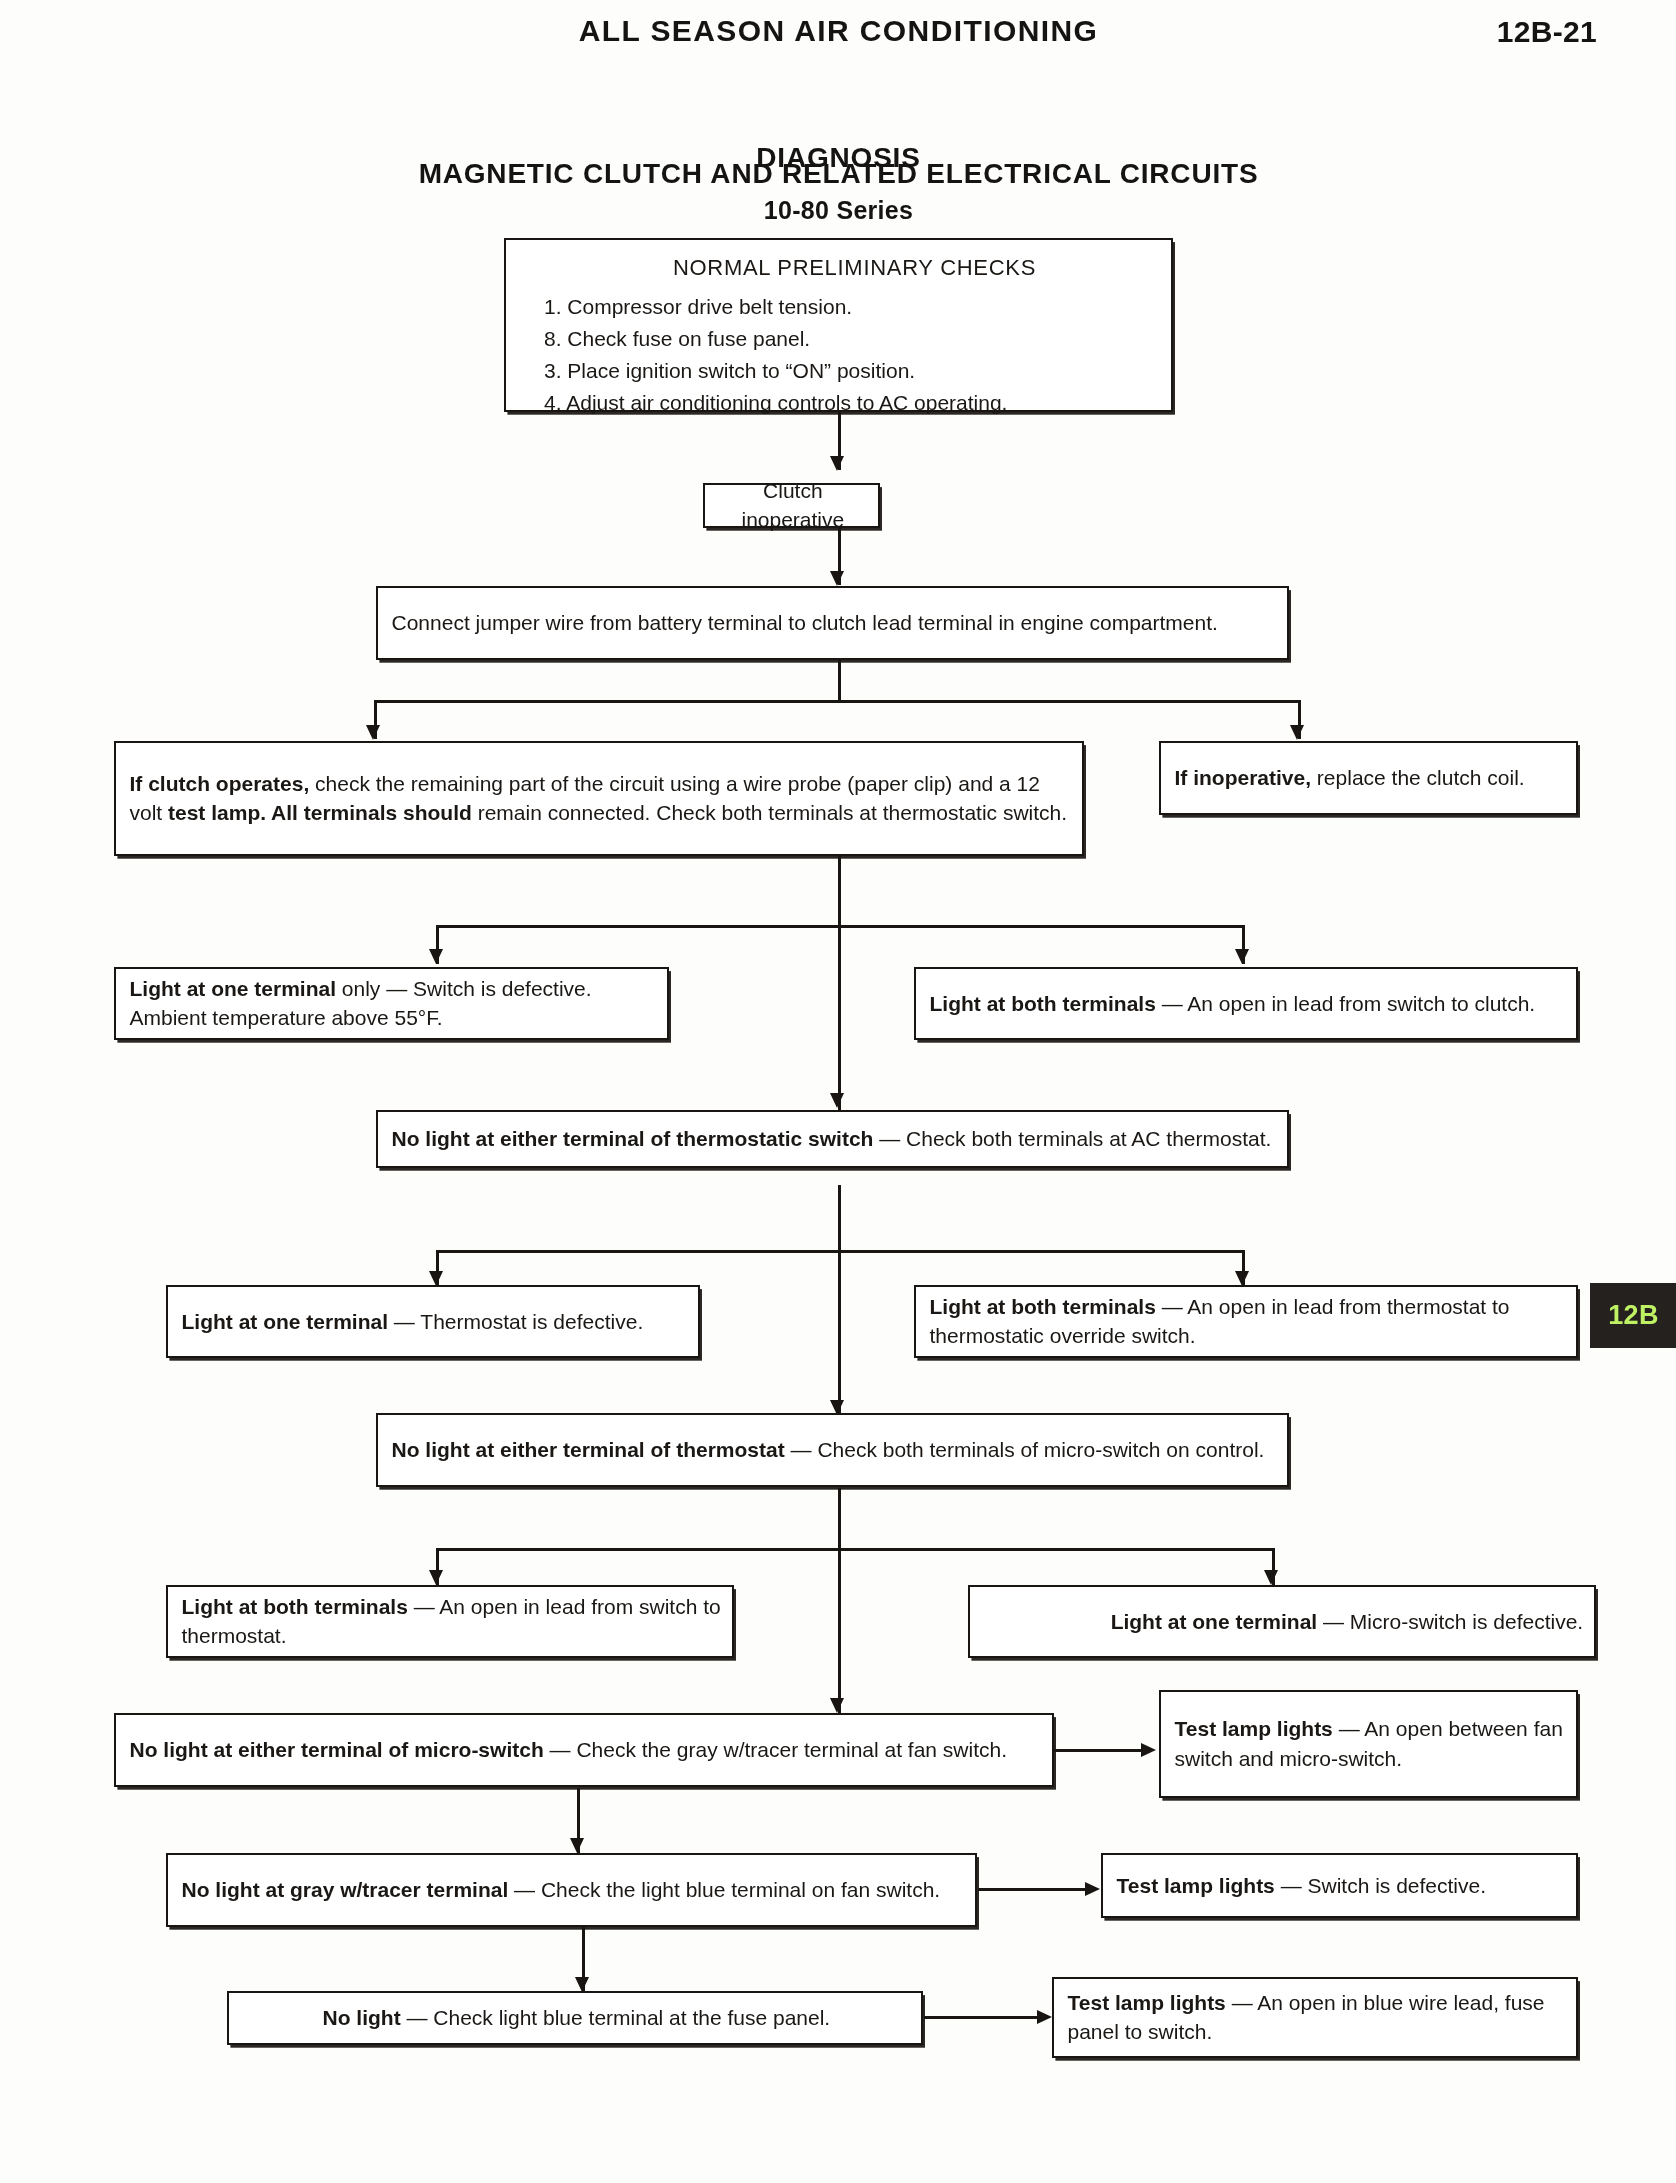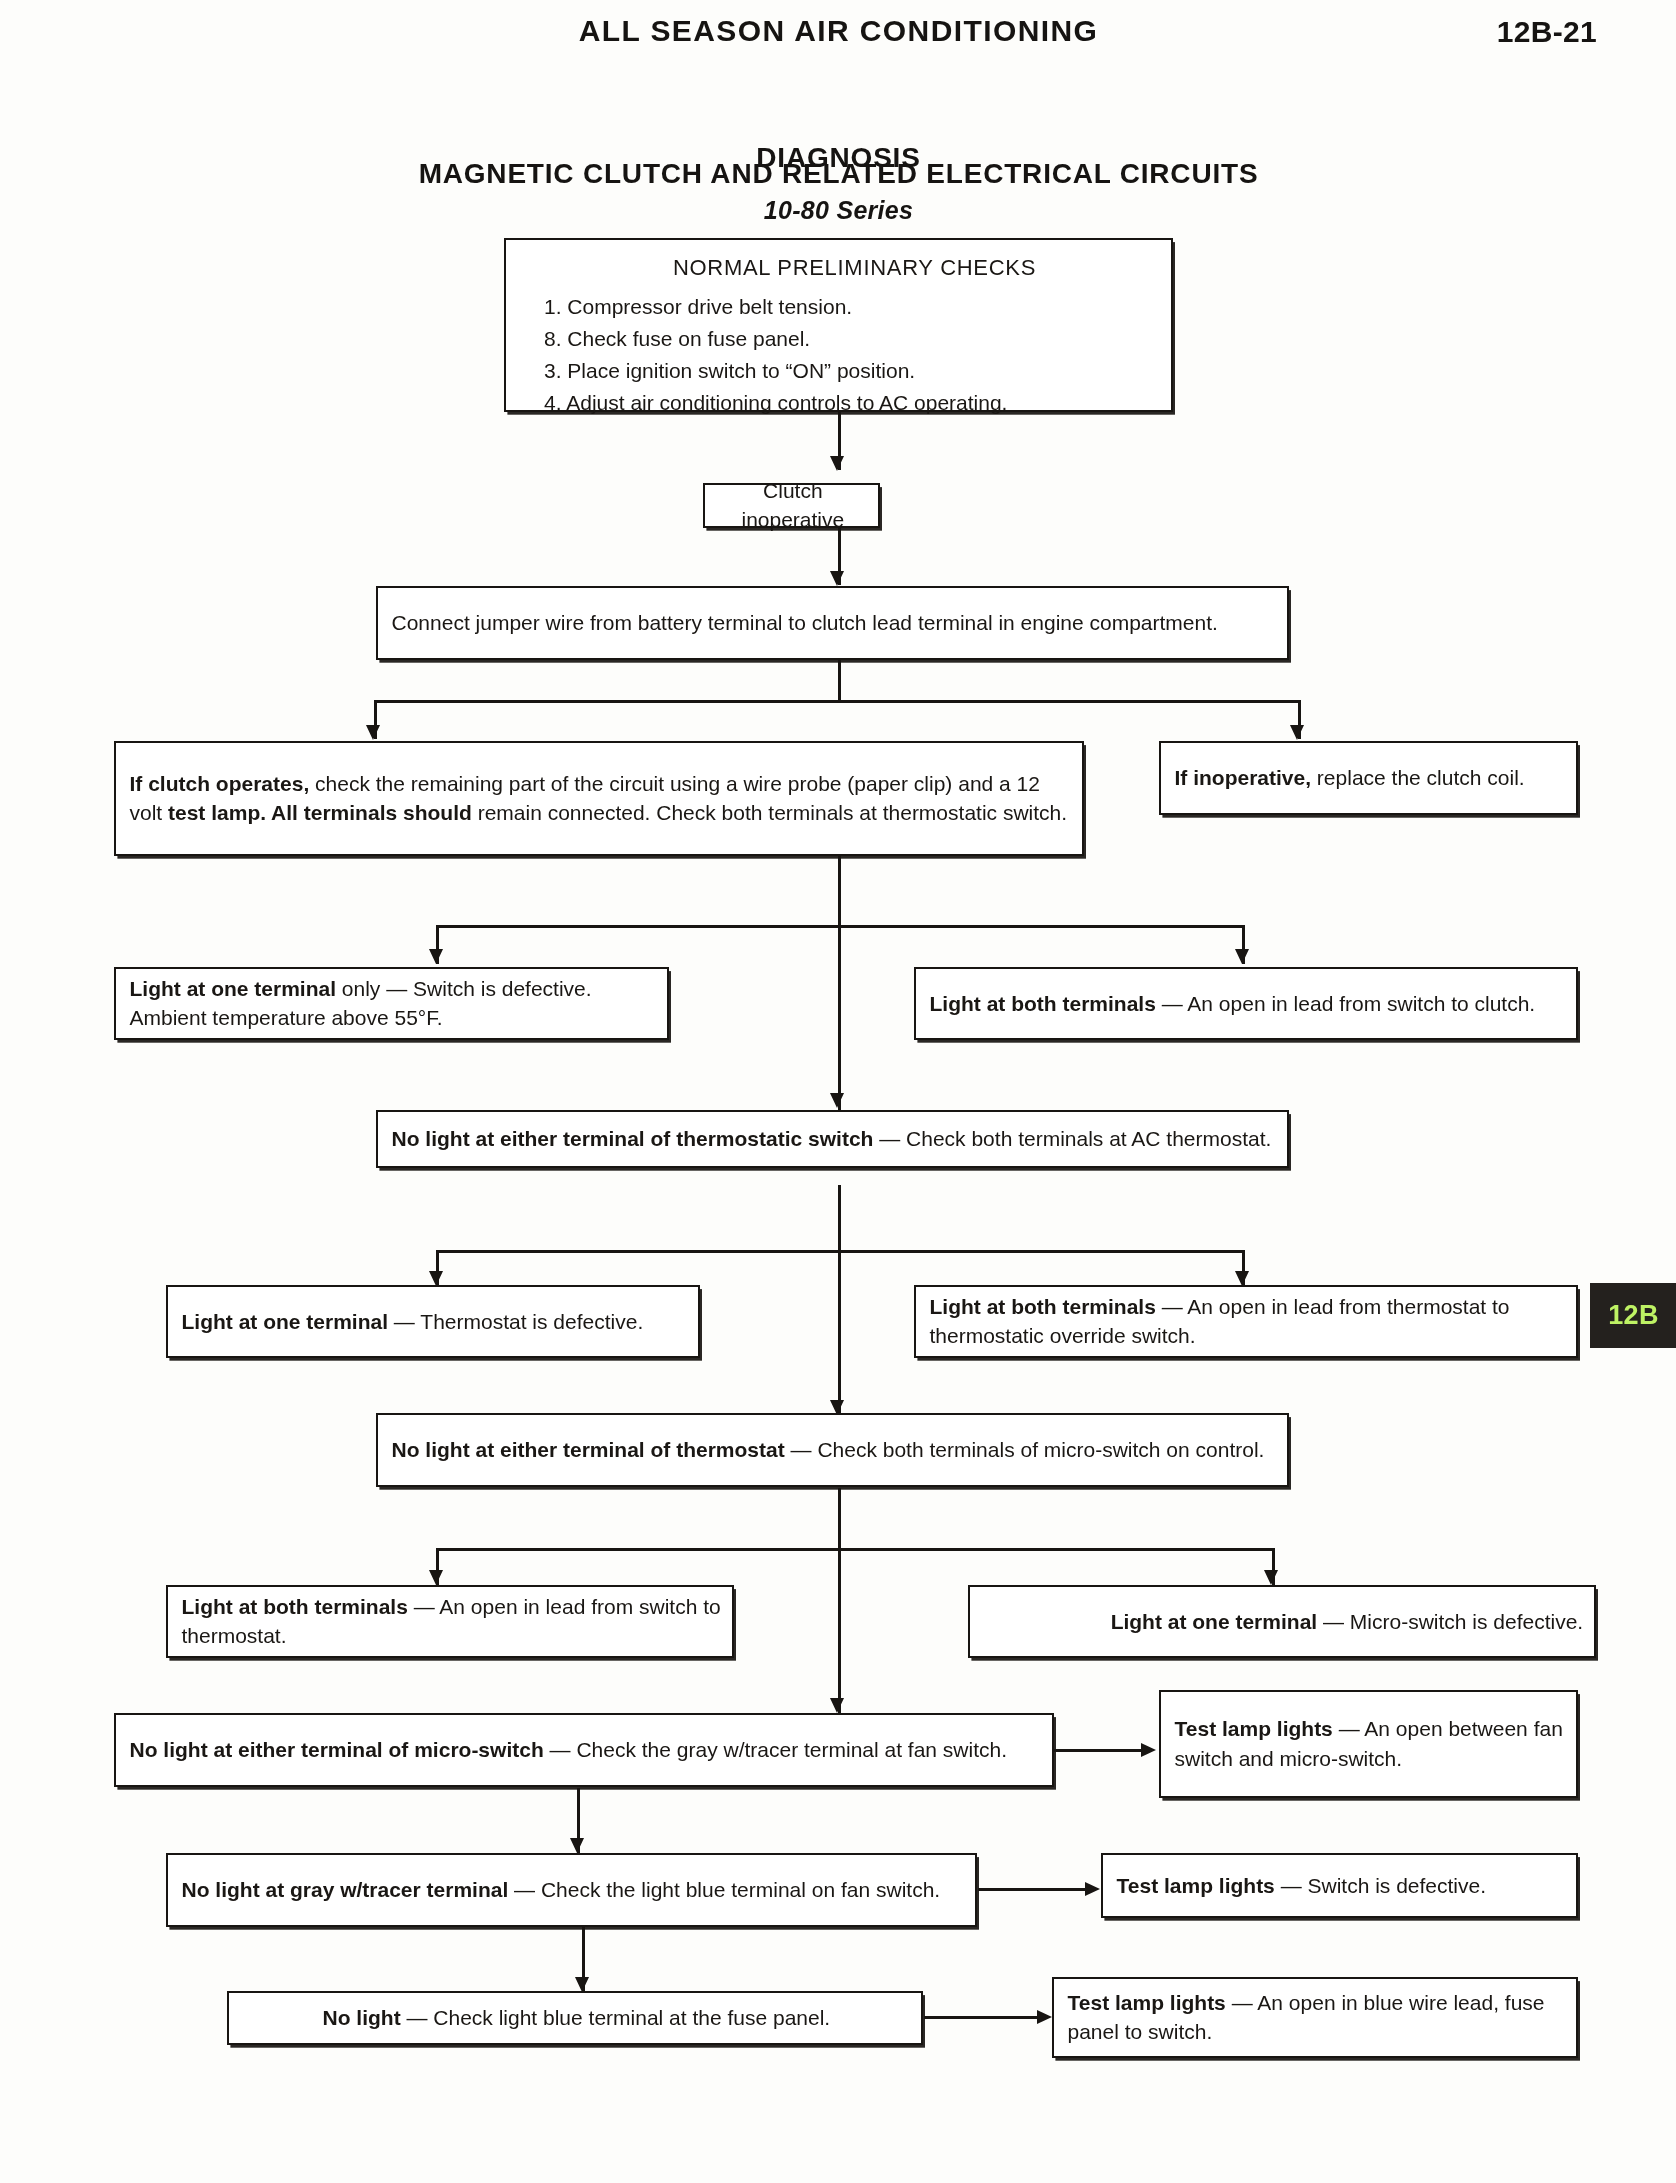--- a/index.html
+++ b/index.html
@@ -42,21 +42,21 @@
 
   
   .dtitle {
     position: absolute;
     left: 0; right: 0;
     text-align: center;
     color: #161412;
   }
   .dtitle.l1 { top: 120px; font-size: 28px; font-weight: bold; letter-spacing: 0.8px; margin-top: 22px; }
   .dtitle.l2 { top: 158px; font-size: 28px; font-weight: bold; letter-spacing: 0.8px; }
-  .dtitle.l3 { top: 196px; font-size: 25px; font-weight: bold; letter-spacing: 0.3px; font-style: italic; }
+  .dtitle.l3 { top: 196px; font-size: 25px; font-weight: bold; letter-spacing: 0.3px; }
 
   
   .box {
     position: absolute;
     box-sizing: border-box;
     background: #ffffff;
     border: 2px solid #181512;
     box-shadow: 2.7px 3.4px 0 -0.7px #2a2724;
   }
   .box .txt {

